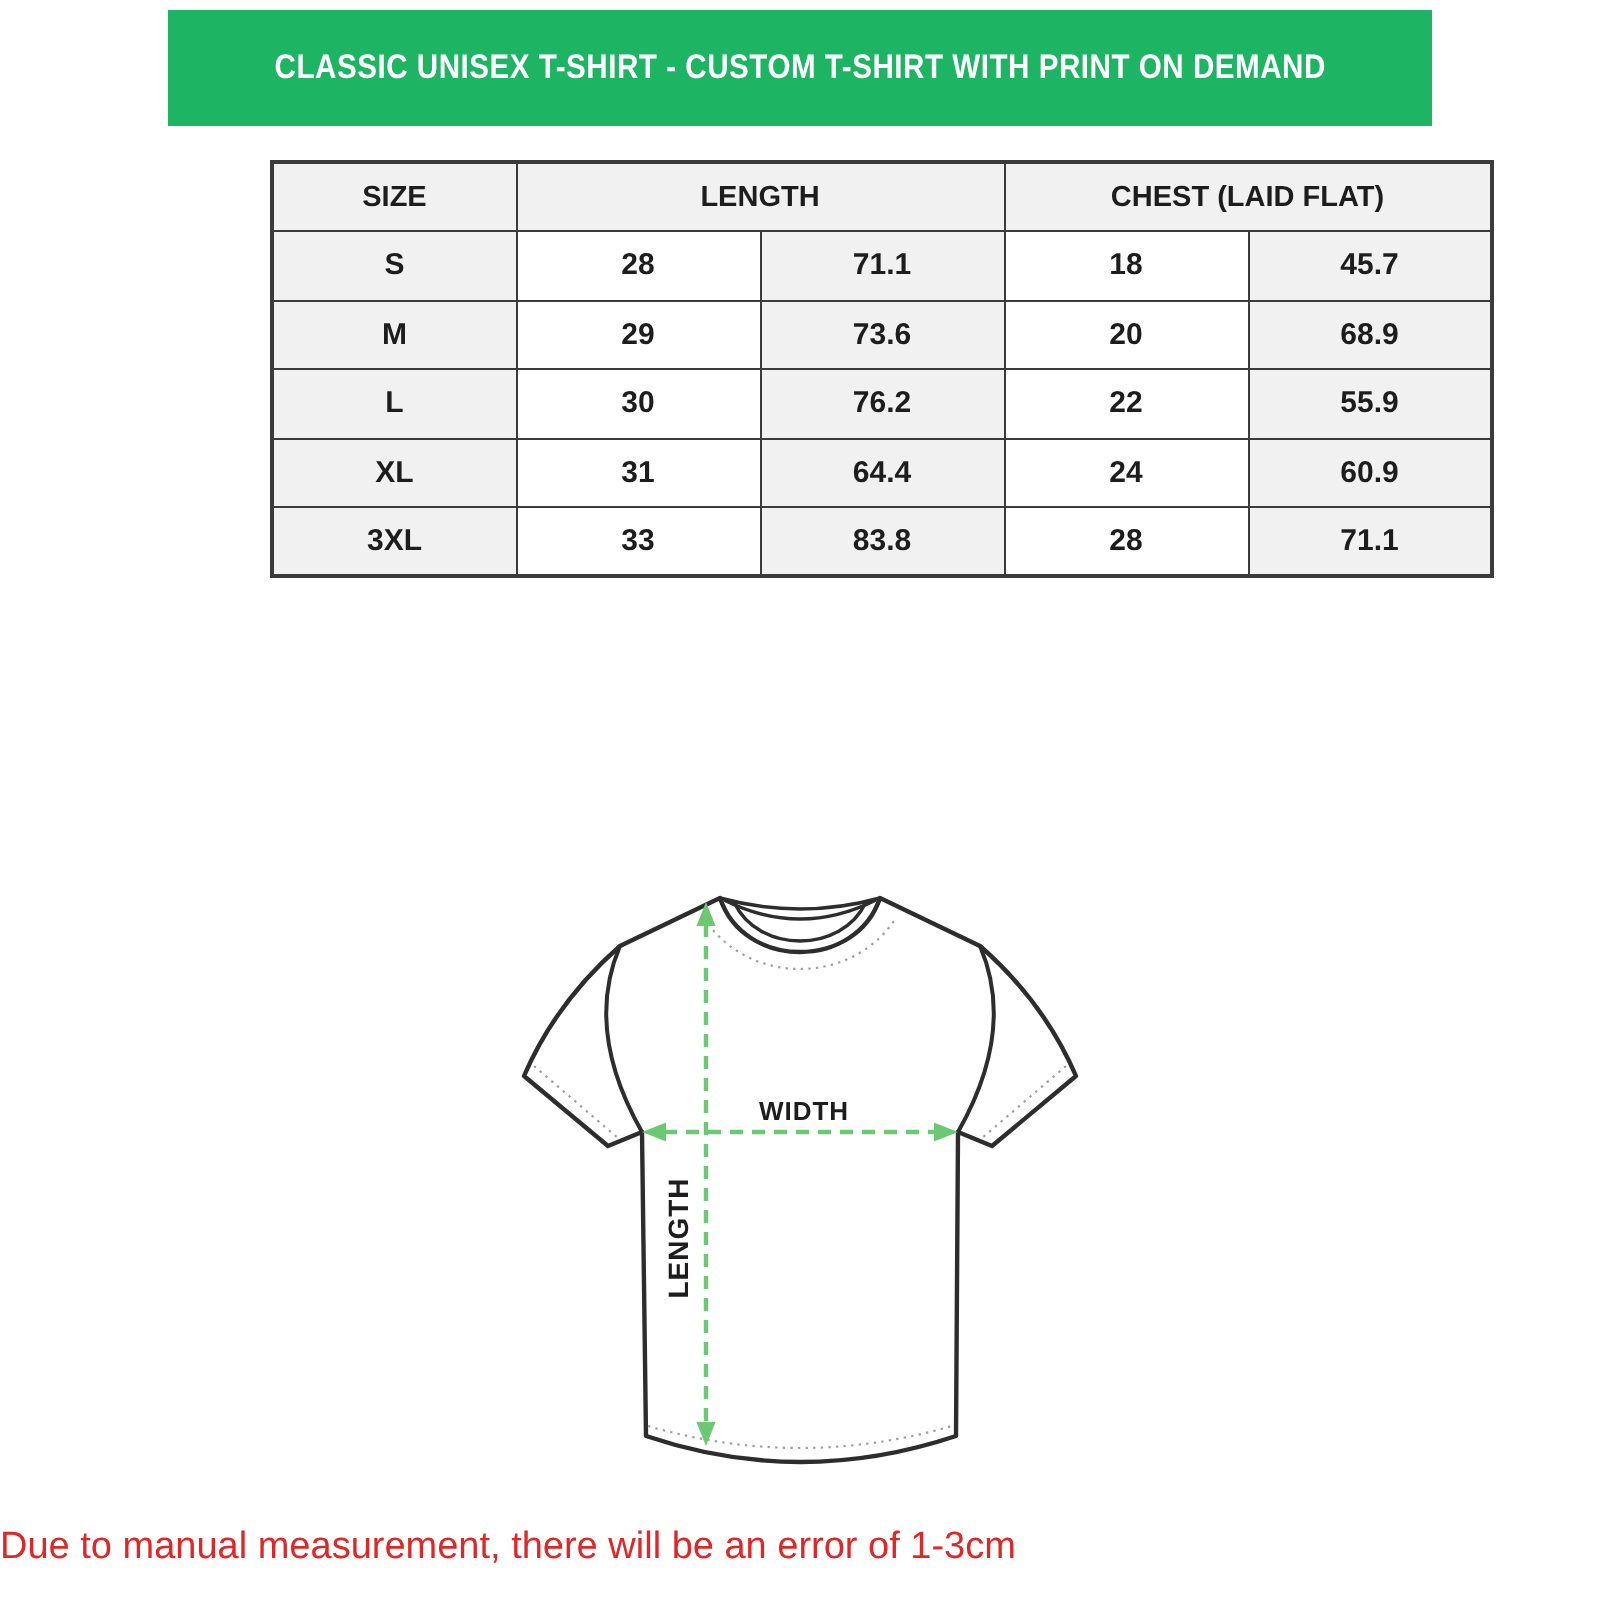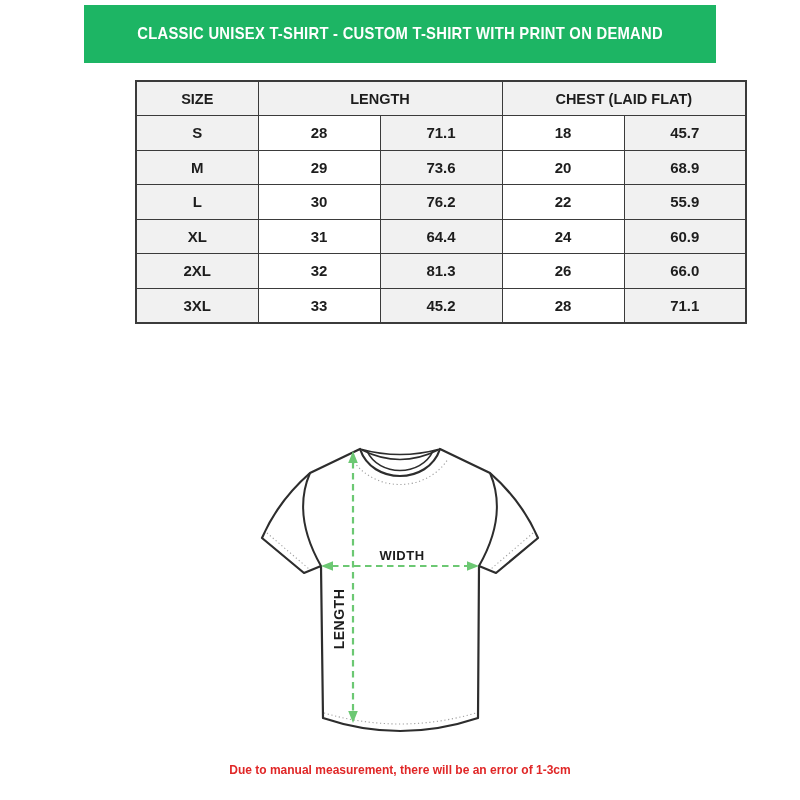--- a/index.html
+++ b/index.html
@@ -39,22 +39,22 @@
   .diagram svg { width:100%; height:100%; display:block; }
   .outline { fill:#ffffff; stroke:var(--shirt-outline,#2d2d2d); stroke-width:2.2; stroke-linejoin:round; }
   .seam    { fill:none; stroke:var(--shirt-outline,#2d2d2d); stroke-width:2; }
   .collar  { fill:none; stroke:var(--shirt-outline,#2d2d2d); stroke-width:1.7; }
   .stitch  { fill:none; stroke:#a0a0a0; stroke-width:1.1; stroke-dasharray:1.2 2.6; }
   .arrow-line { fill:none; stroke:var(--arrow-green,#6cc873); stroke-width:2.2; stroke-dasharray:6.5 4.5; }
   .arrow-head { fill:var(--arrow-green,#6cc873); stroke:none; }
   .dim-label { font-family:"Liberation Sans","DejaVu Sans",sans-serif; font-weight:bold; fill:#1d1d1d; }
   
   .footnote {
-    position:absolute; left:0; top:763px; width:800px; text-align:center;
-    color:var(--note-red,#e02727); font-weight:bold; font-size:12px;
+    position:absolute; left:0; top:763px; width:800px; 
+    color:var(--note-red,#e02727); font-weight:normal; font-size:19px;
   }
 </style>
 </head>
 <body>
 
 <div class="page">
 
   <div class="banner">
     <div class="banner-text">CLASSIC UNISEX T-SHIRT - CUSTOM T-SHIRT WITH PRINT ON DEMAND</div>
   </div>
@@ -97,30 +97,23 @@
           <td class="shade">55.9</td>
         </tr>
         <tr>
           <td class="shade">XL</td>
           <td>31</td>
           <td class="shade">64.4</td>
           <td>24</td>
           <td class="shade">60.9</td>
         </tr>
         <tr>
-          <td class="shade">2XL</td>
-          <td>32</td>
-          <td class="shade">81.3</td>
-          <td>26</td>
-          <td class="shade">66.0</td>
-        </tr>
-        <tr>
           <td class="shade">3XL</td>
           <td>33</td>
-          <td class="shade">45.2</td>
+          <td class="shade">83.8</td>
           <td>28</td>
           <td class="shade">71.1</td>
         </tr>
       </tbody>
   </table>
 
   <div class="diagram">
     <svg viewBox="0 0 320 335">
 
       <path class="outline" d="M120,26 C132,62 188,62 200,26 L250,50 Q282,78 298,115 L256,150 L239,143 L238,295 Q160,321 83,295 L81,143 L64,150 L22,115 Q38,78 70,50 Z"></path>

